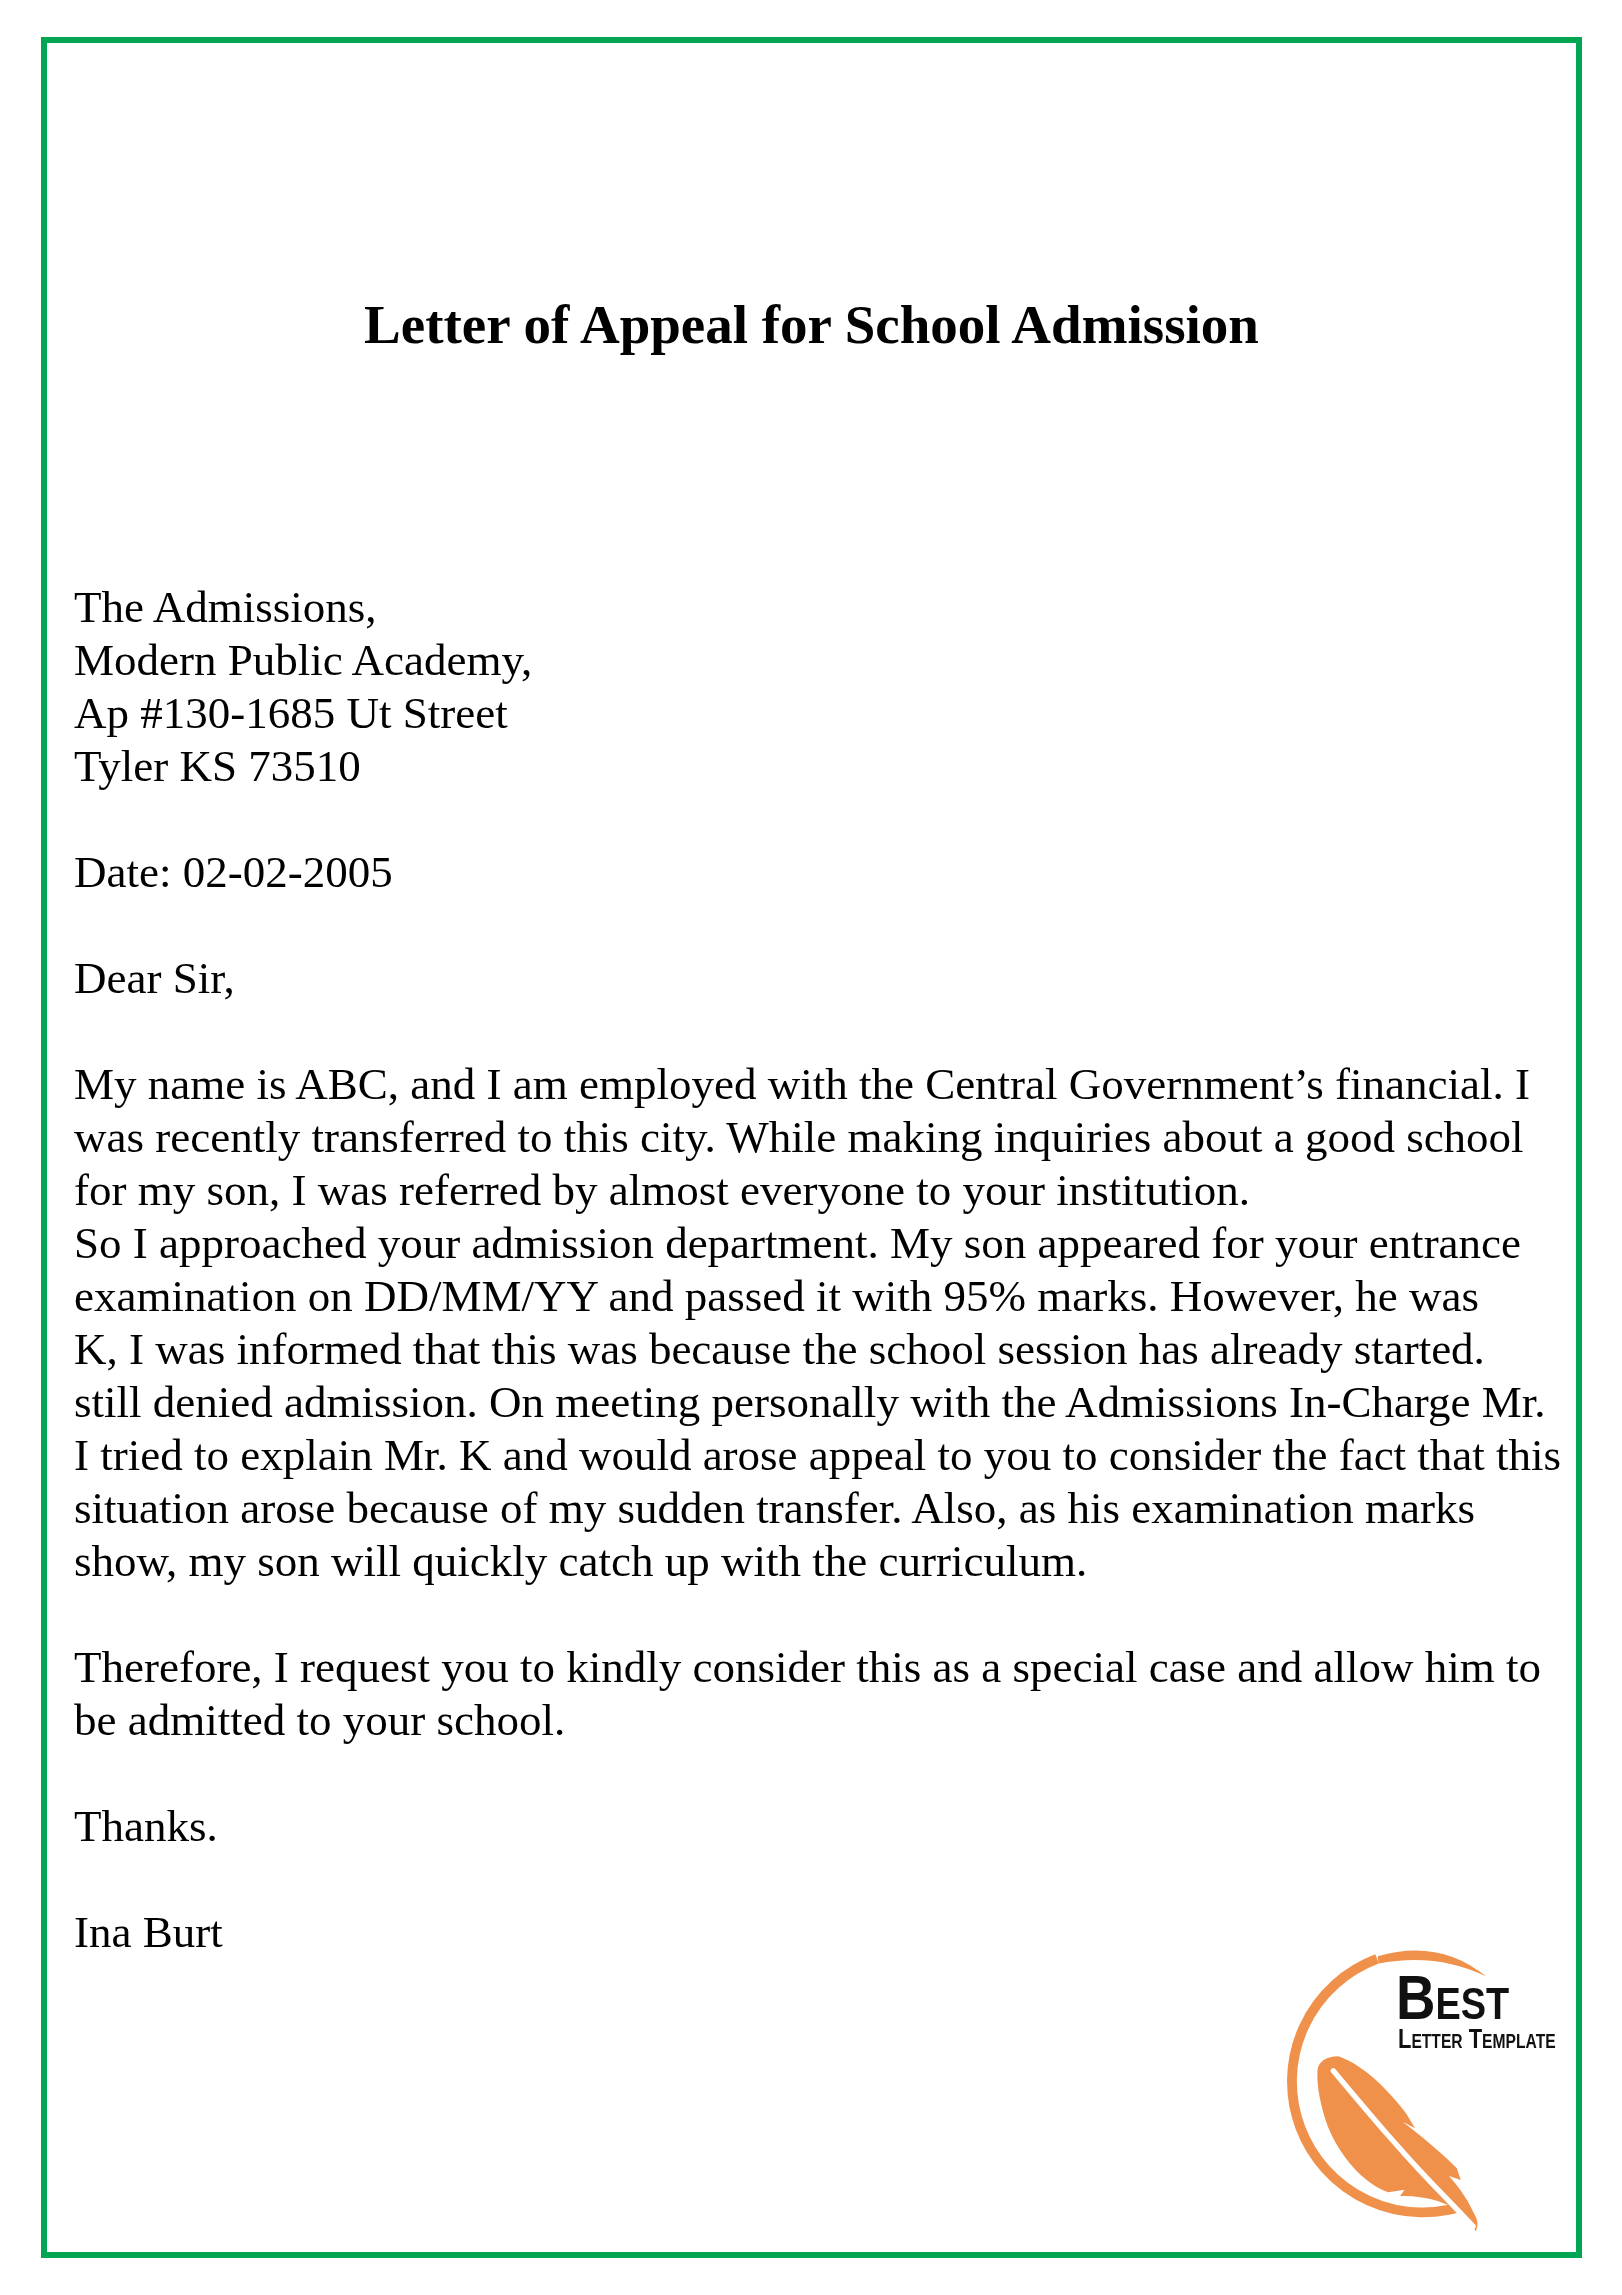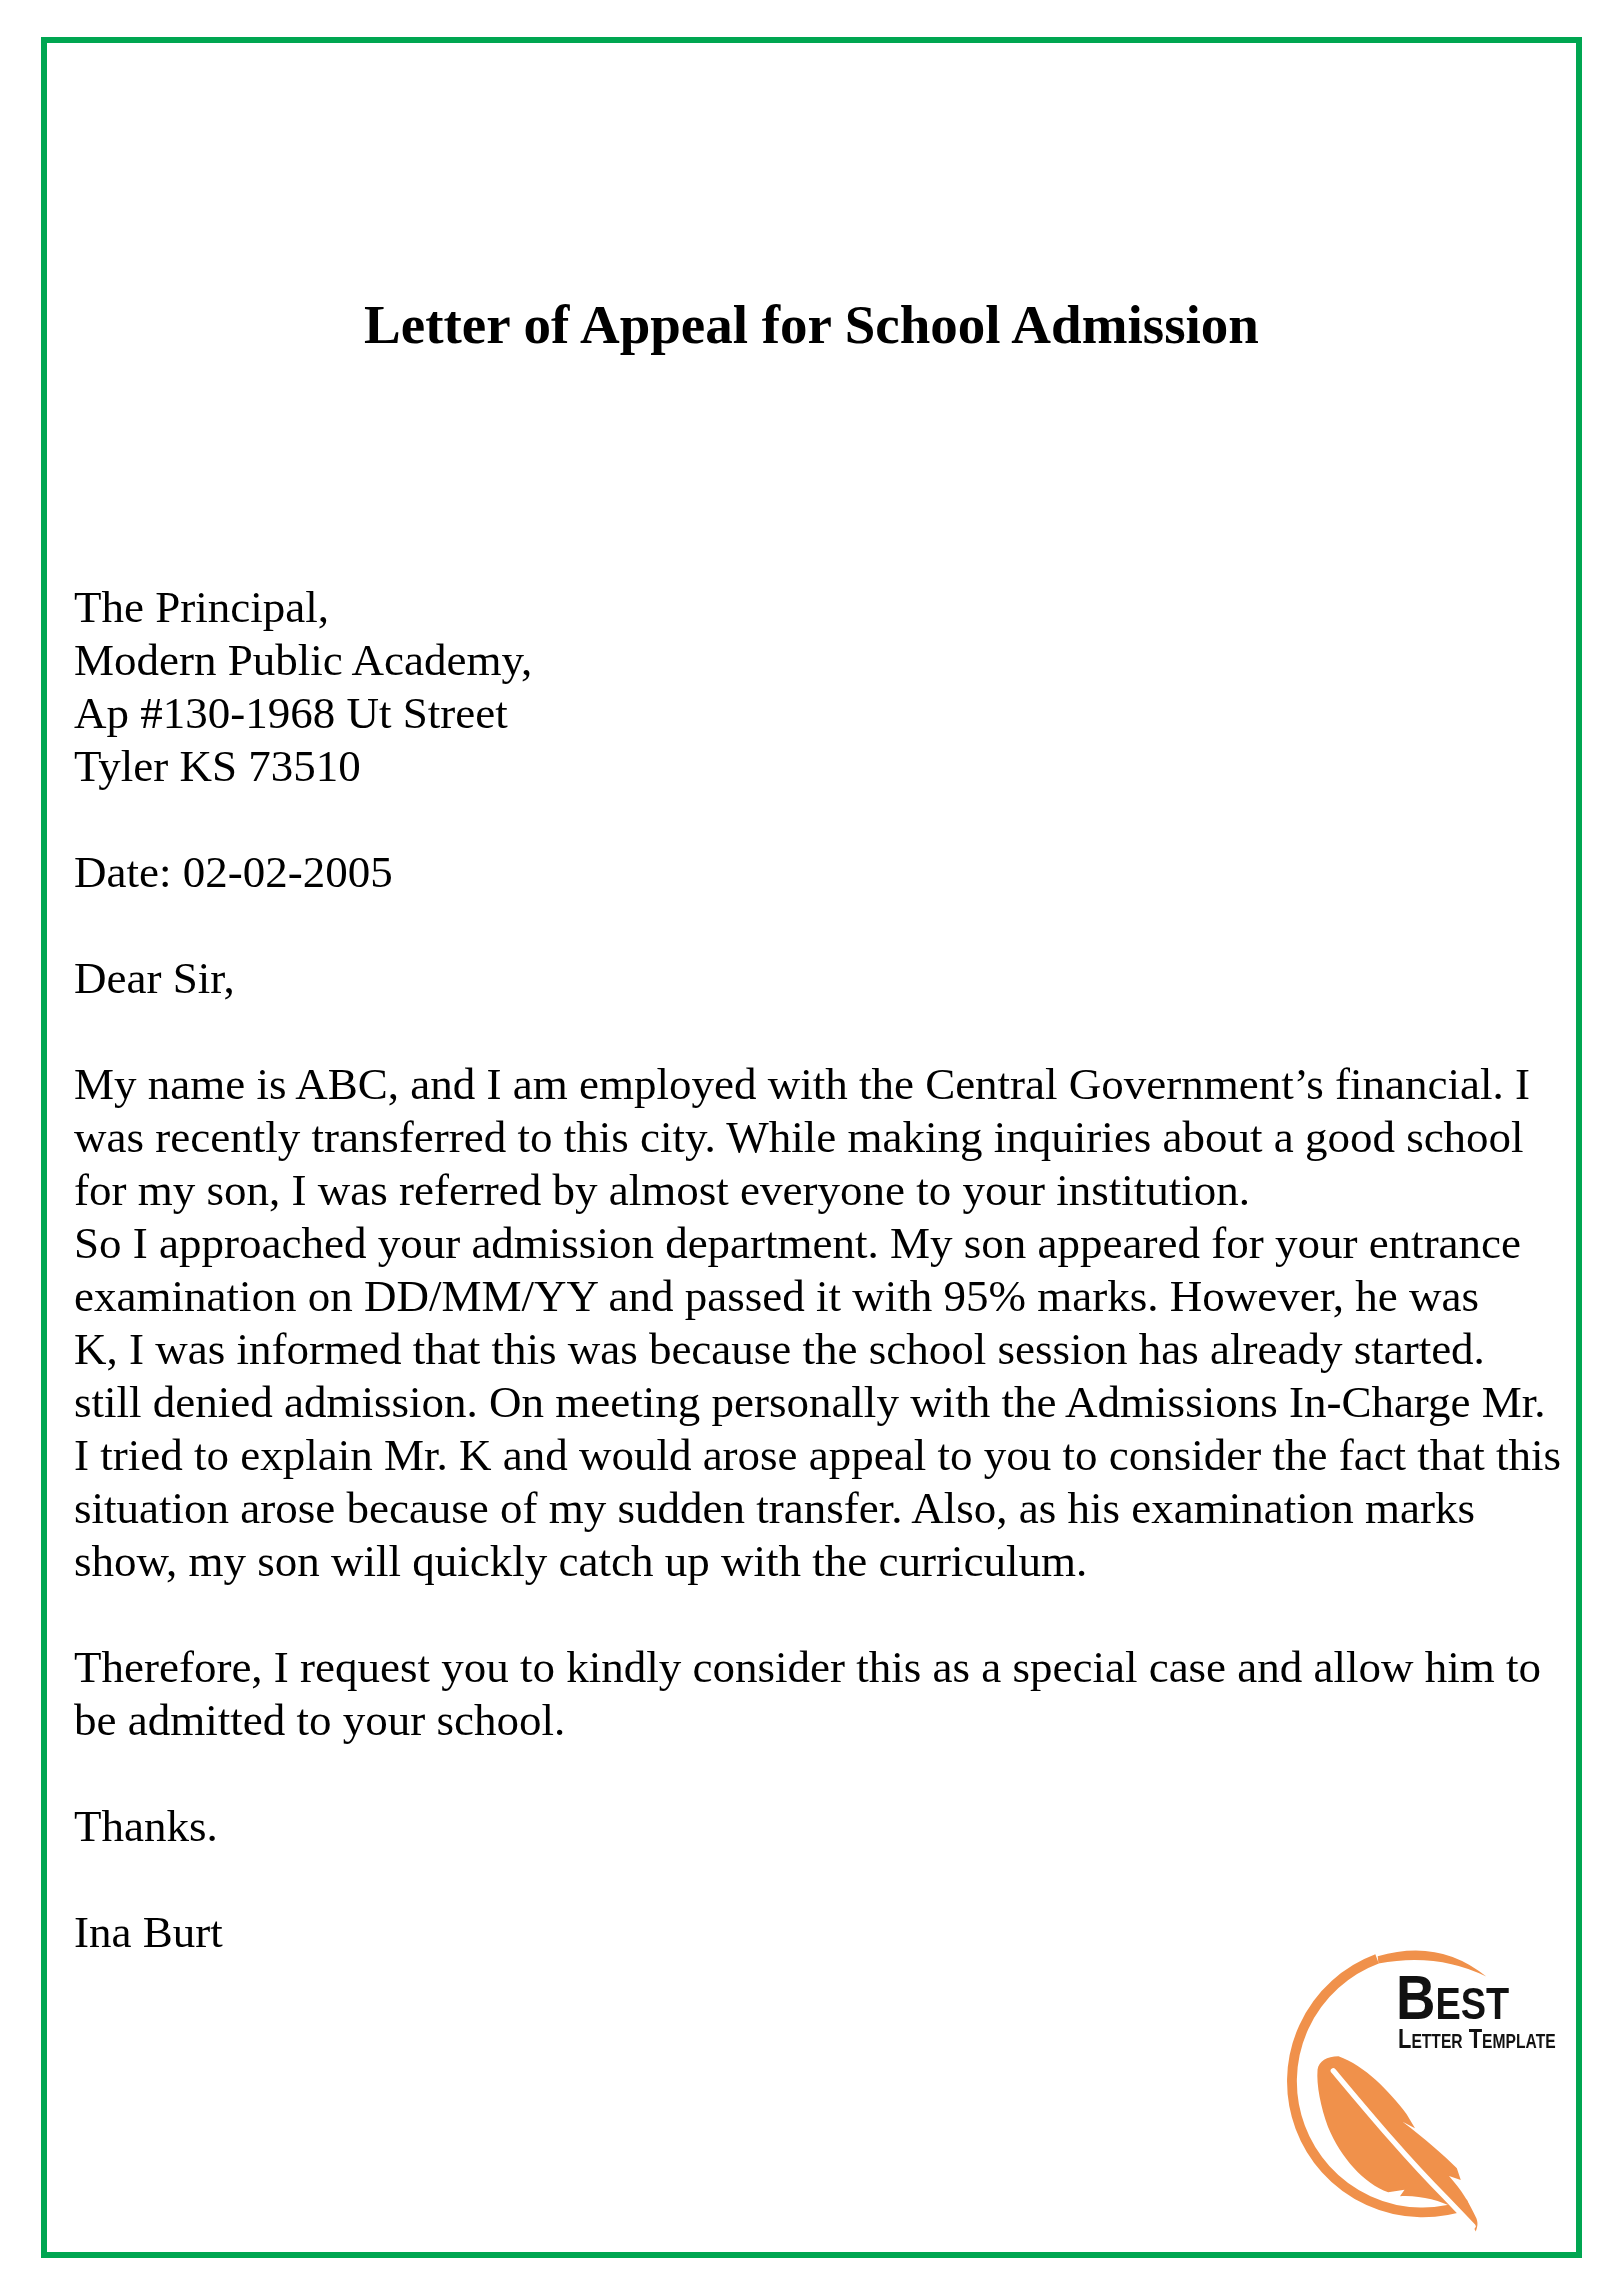--- a/index.html
+++ b/index.html
@@ -71,23 +71,23 @@
 
 <div class="page">
 
   <div class="frame"></div>
 
   <h1 class="title">Letter of Appeal for School Admission</h1>
 
   <div class="content">
 
     <div class="block">
-        <div class="line">The Principal,</div>
+        <div class="line">The Admissions,</div>
         <div class="line">Modern Public Academy,</div>
-        <div class="line">Ap #130-1968 Ut Street</div>
+        <div class="line">Ap #130-1685 Ut Street</div>
         <div class="line">Tyler KS 73510</div>
       </div>
 
     <div class="block">Date: 02-02-2005</div>
 
     <div class="block">Dear Sir,</div>
 
     <div class="block">
         <div class="line">My name is ABC, and I am employed with the Central Government’s financial. I</div>
         <div class="line">was recently transferred to this city. While making inquiries about a good school</div>

